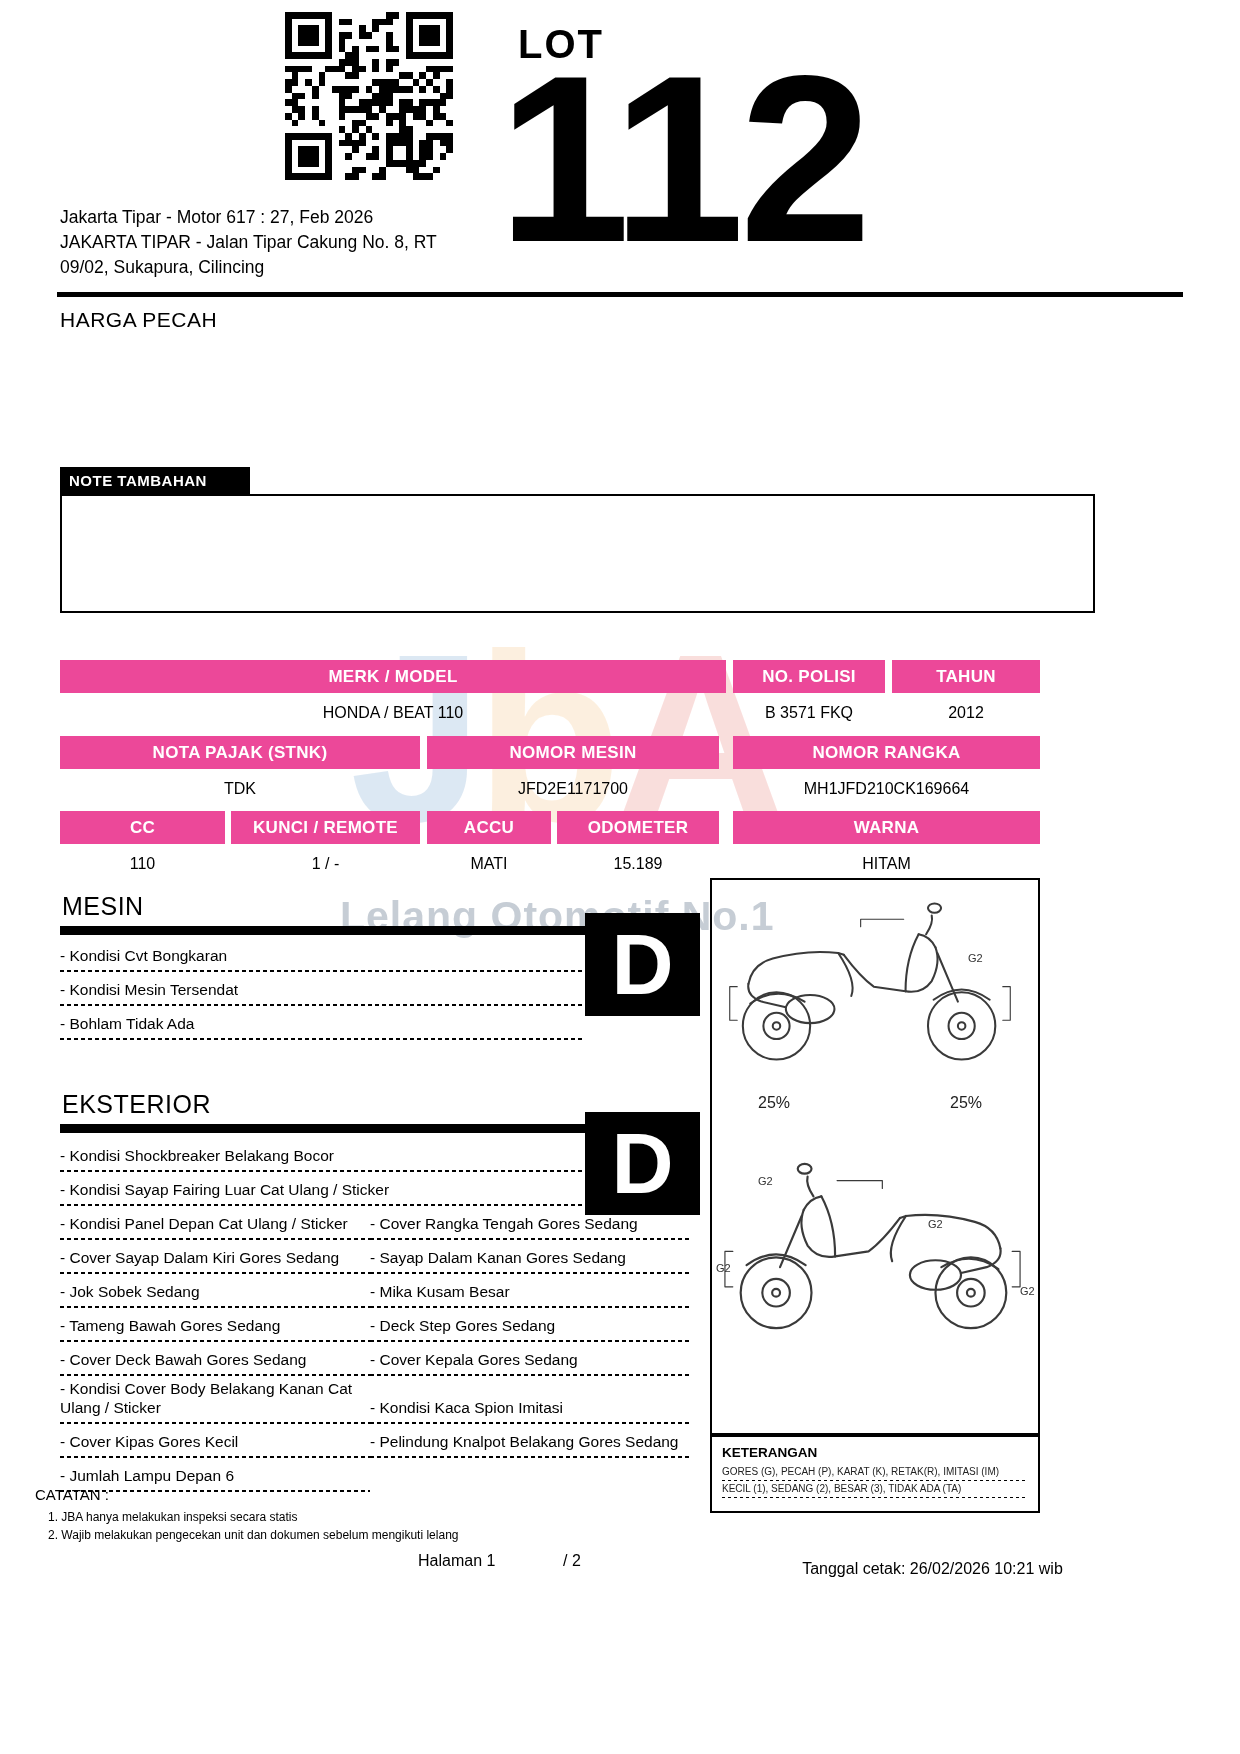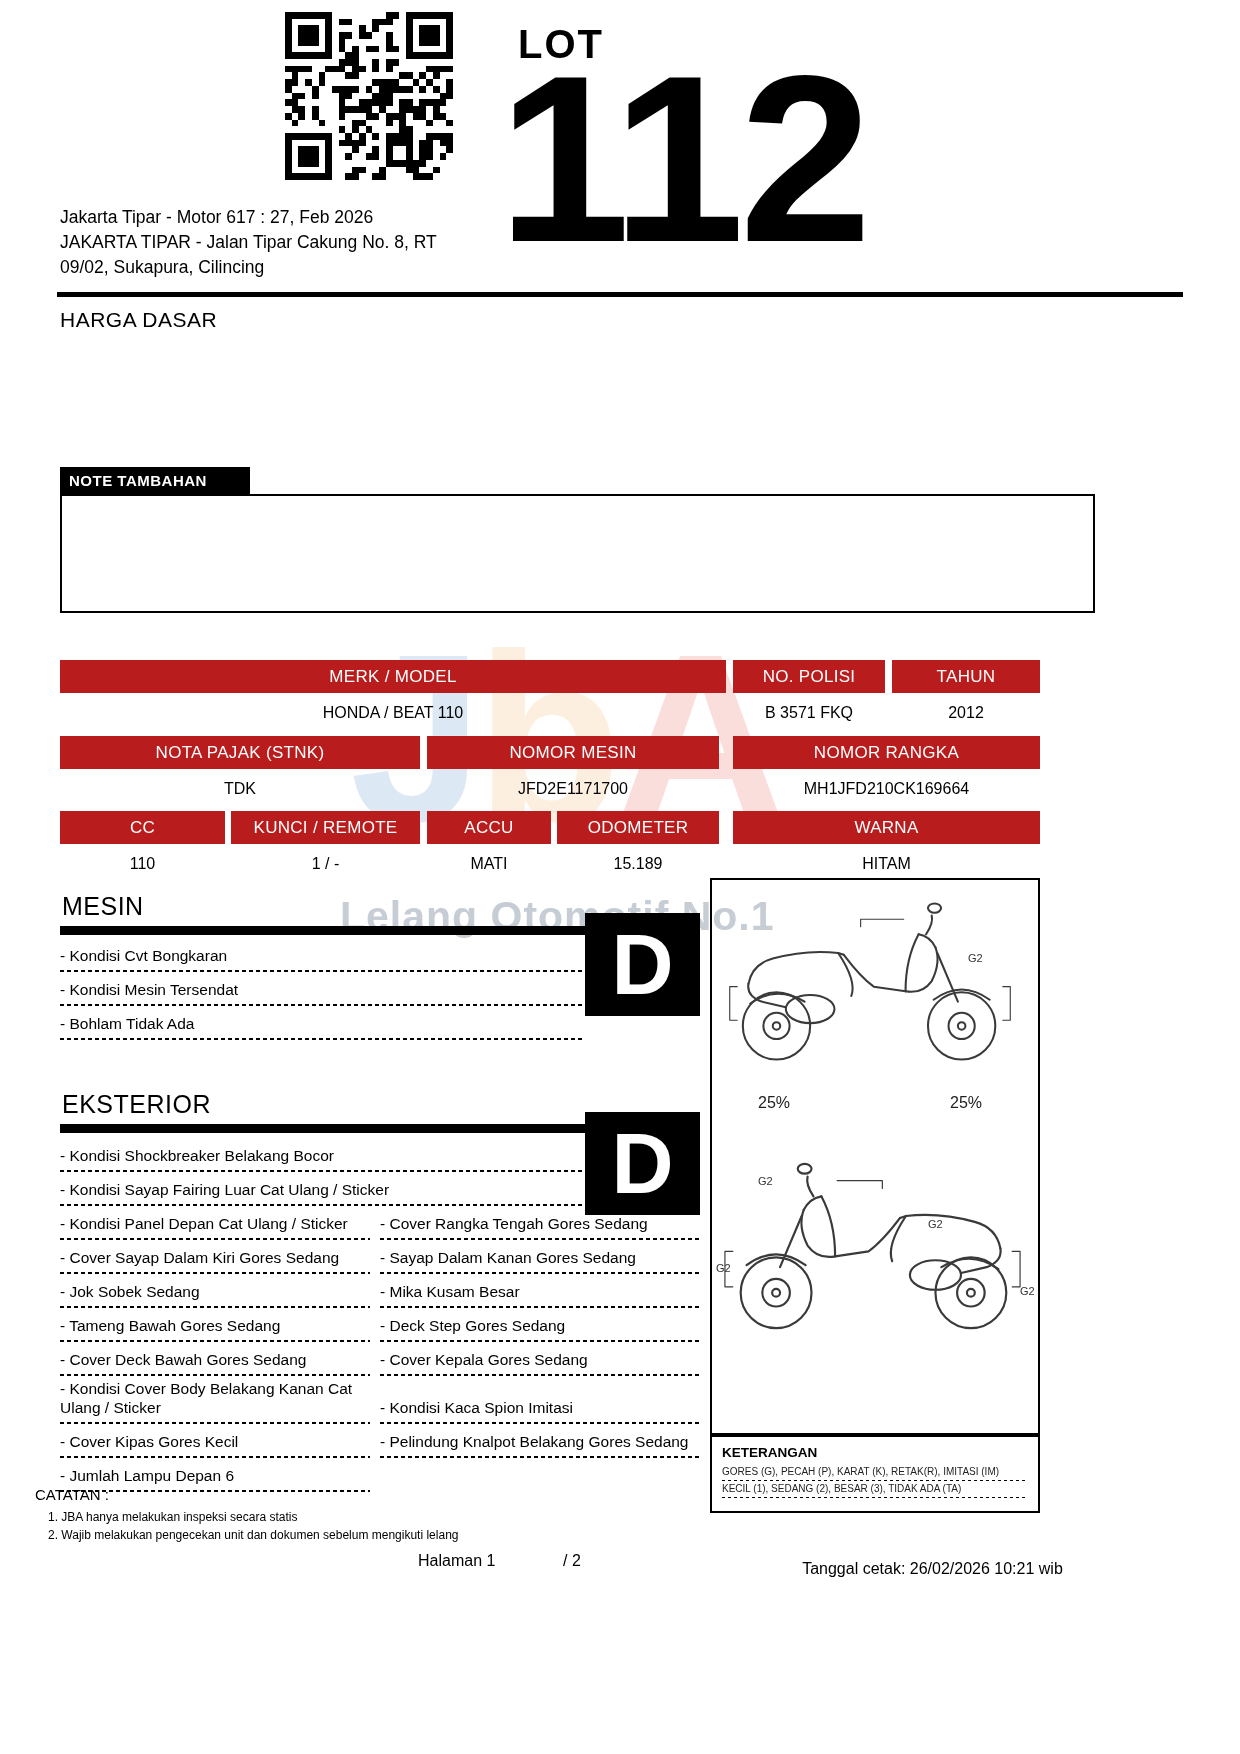--- a/index.html
+++ b/index.html
@@ -17,31 +17,31 @@
 
   .lot-label{font-size:40px;font-weight:bold;letter-spacing:2px}
   .lot-number{font-size:238px;font-weight:bold;line-height:1;letter-spacing:-5px}
   .venue{font-size:17.5px;line-height:25px}
   .dbl-rule{height:3px;border-top:3px solid #000;border-bottom:2px solid #000}
   .price-label{font-size:21px;letter-spacing:.5px}
   .price-amount{font-size:97px;line-height:1.15;letter-spacing:1px}
   .note-bar{background:#000;color:#fff;font-size:15px;font-weight:bold;height:27px;display:flex;align-items:center;padding-left:9px;letter-spacing:.5px}
   .note-box{border:2px solid #000;background:transparent;font-size:16px;padding:8px}
 
-  .hcell{background:#b91c1c;color:#fff;font-weight:normal;font-size:17px;height:33px;display:flex;align-items:center;justify-content:center;letter-spacing:.3px}
+  .hcell{background:#ec4899;color:#fff;font-weight:bold;font-size:17px;height:33px;display:flex;align-items:center;justify-content:center;letter-spacing:.3px}
   .vcell{font-size:16px;height:36px;display:flex;align-items:center;justify-content:center}
 
   .sec-title{font-size:25px;font-weight:normal;letter-spacing:.5px}
   .sec-bar{background:#000;height:9px}
   .grade-box{background:#000;color:#fff;display:flex;align-items:center;justify-content:center;font-size:86px;font-weight:bold}
 
   .ditem{font-size:15.5px;line-height:1.18;display:flex;align-items:flex-end;padding-bottom:7px;
          background-image:repeating-linear-gradient(90deg,#000 0 4px,transparent 4px 7px);
          background-size:100% 2.5px;background-position:0 100%;background-repeat:no-repeat}
-  .ekgrid{display:grid;grid-template-columns:310px 320px;column-gap:10px;
+  .ekgrid{display:grid;grid-template-columns:310px 320px;
           grid-template-rows:34px 34px 34px 34px 34px 48px 34px 34px;width:640px}
 
   .diagram-panel{border:2px solid #000;background:transparent}
   .marker{font-size:11px;color:#333}
   .pct{font-size:16px;color:#222}
   .ket-box{border:2px solid #000;padding:8px 10px}
   .ket-title{font-size:13.5px;font-weight:bold;margin-bottom:4px}
   .ket-line{font-size:10px;color:#222;padding:2px 0 4px;
             background-image:repeating-linear-gradient(90deg,#000 0 3px,transparent 3px 6px);
             background-size:100% 1.5px;background-position:0 100%;background-repeat:no-repeat}
@@ -279,21 +279,21 @@
   <div class="abs z lot-number" style="left:498px;top:40px">112</div>
 
   <div class="abs z venue" style="left:60px;top:205px;width:430px">
     <div>Jakarta Tipar - Motor 617 : 27, Feb 2026</div>
     <div>JAKARTA TIPAR - Jalan Tipar Cakung No. 8, RT</div>
     <div>09/02, Sukapura, Cilincing</div>
   </div>
 
   <div class="abs z dbl-rule" style="left:57px;top:292px;width:1126px"></div>
 
-  <div class="abs z price-label" style="left:60px;top:308px">HARGA DASAR</div>
+  <div class="abs z price-label" style="left:60px;top:308px">HARGA PECAH</div>
 
   <div class="abs z note-bar" style="left:60px;top:467px;width:190px">NOTE TAMBAHAN</div>
   <div class="abs z note-box" style="left:60px;top:494px;width:1035px;height:119px"></div>
 
   <div class="abs z hcell" style="left:60px;top:660px;width:666px">MERK / MODEL</div>
   <div class="abs z hcell" style="left:733px;top:660px;width:152px">NO. POLISI</div>
   <div class="abs z hcell" style="left:892px;top:660px;width:148px">TAHUN</div>
   <div class="abs z vcell" style="left:60px;top:695px;width:666px">HONDA / BEAT 110</div>
   <div class="abs z vcell" style="left:733px;top:695px;width:152px">B 3571 FKQ</div>
   <div class="abs z vcell" style="left:892px;top:695px;width:148px">2012</div>

